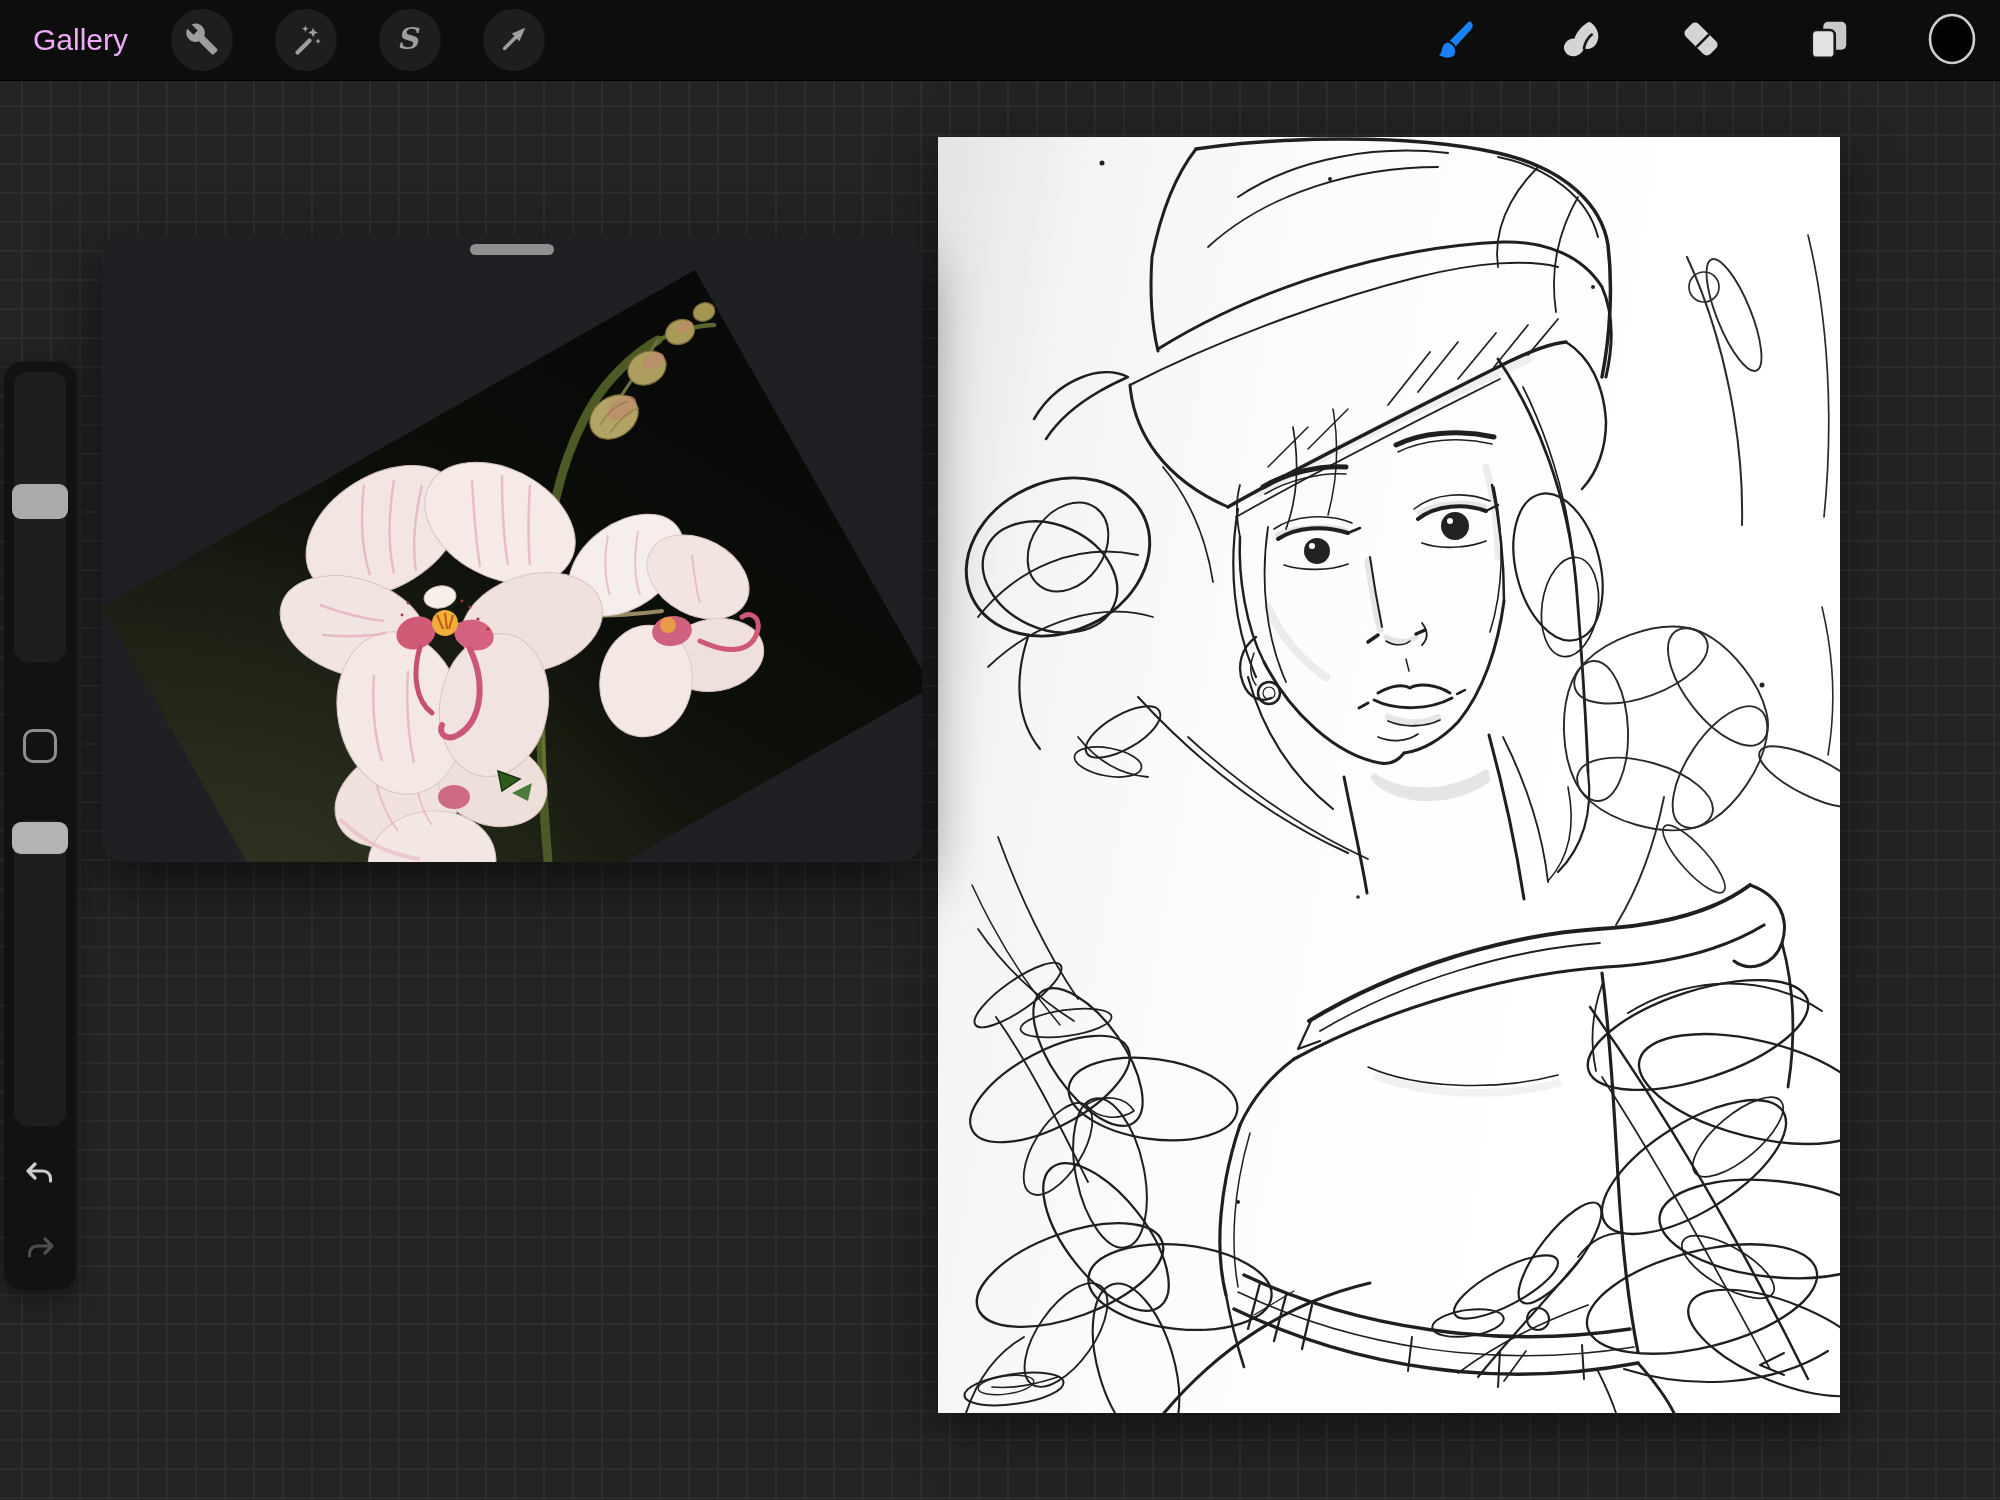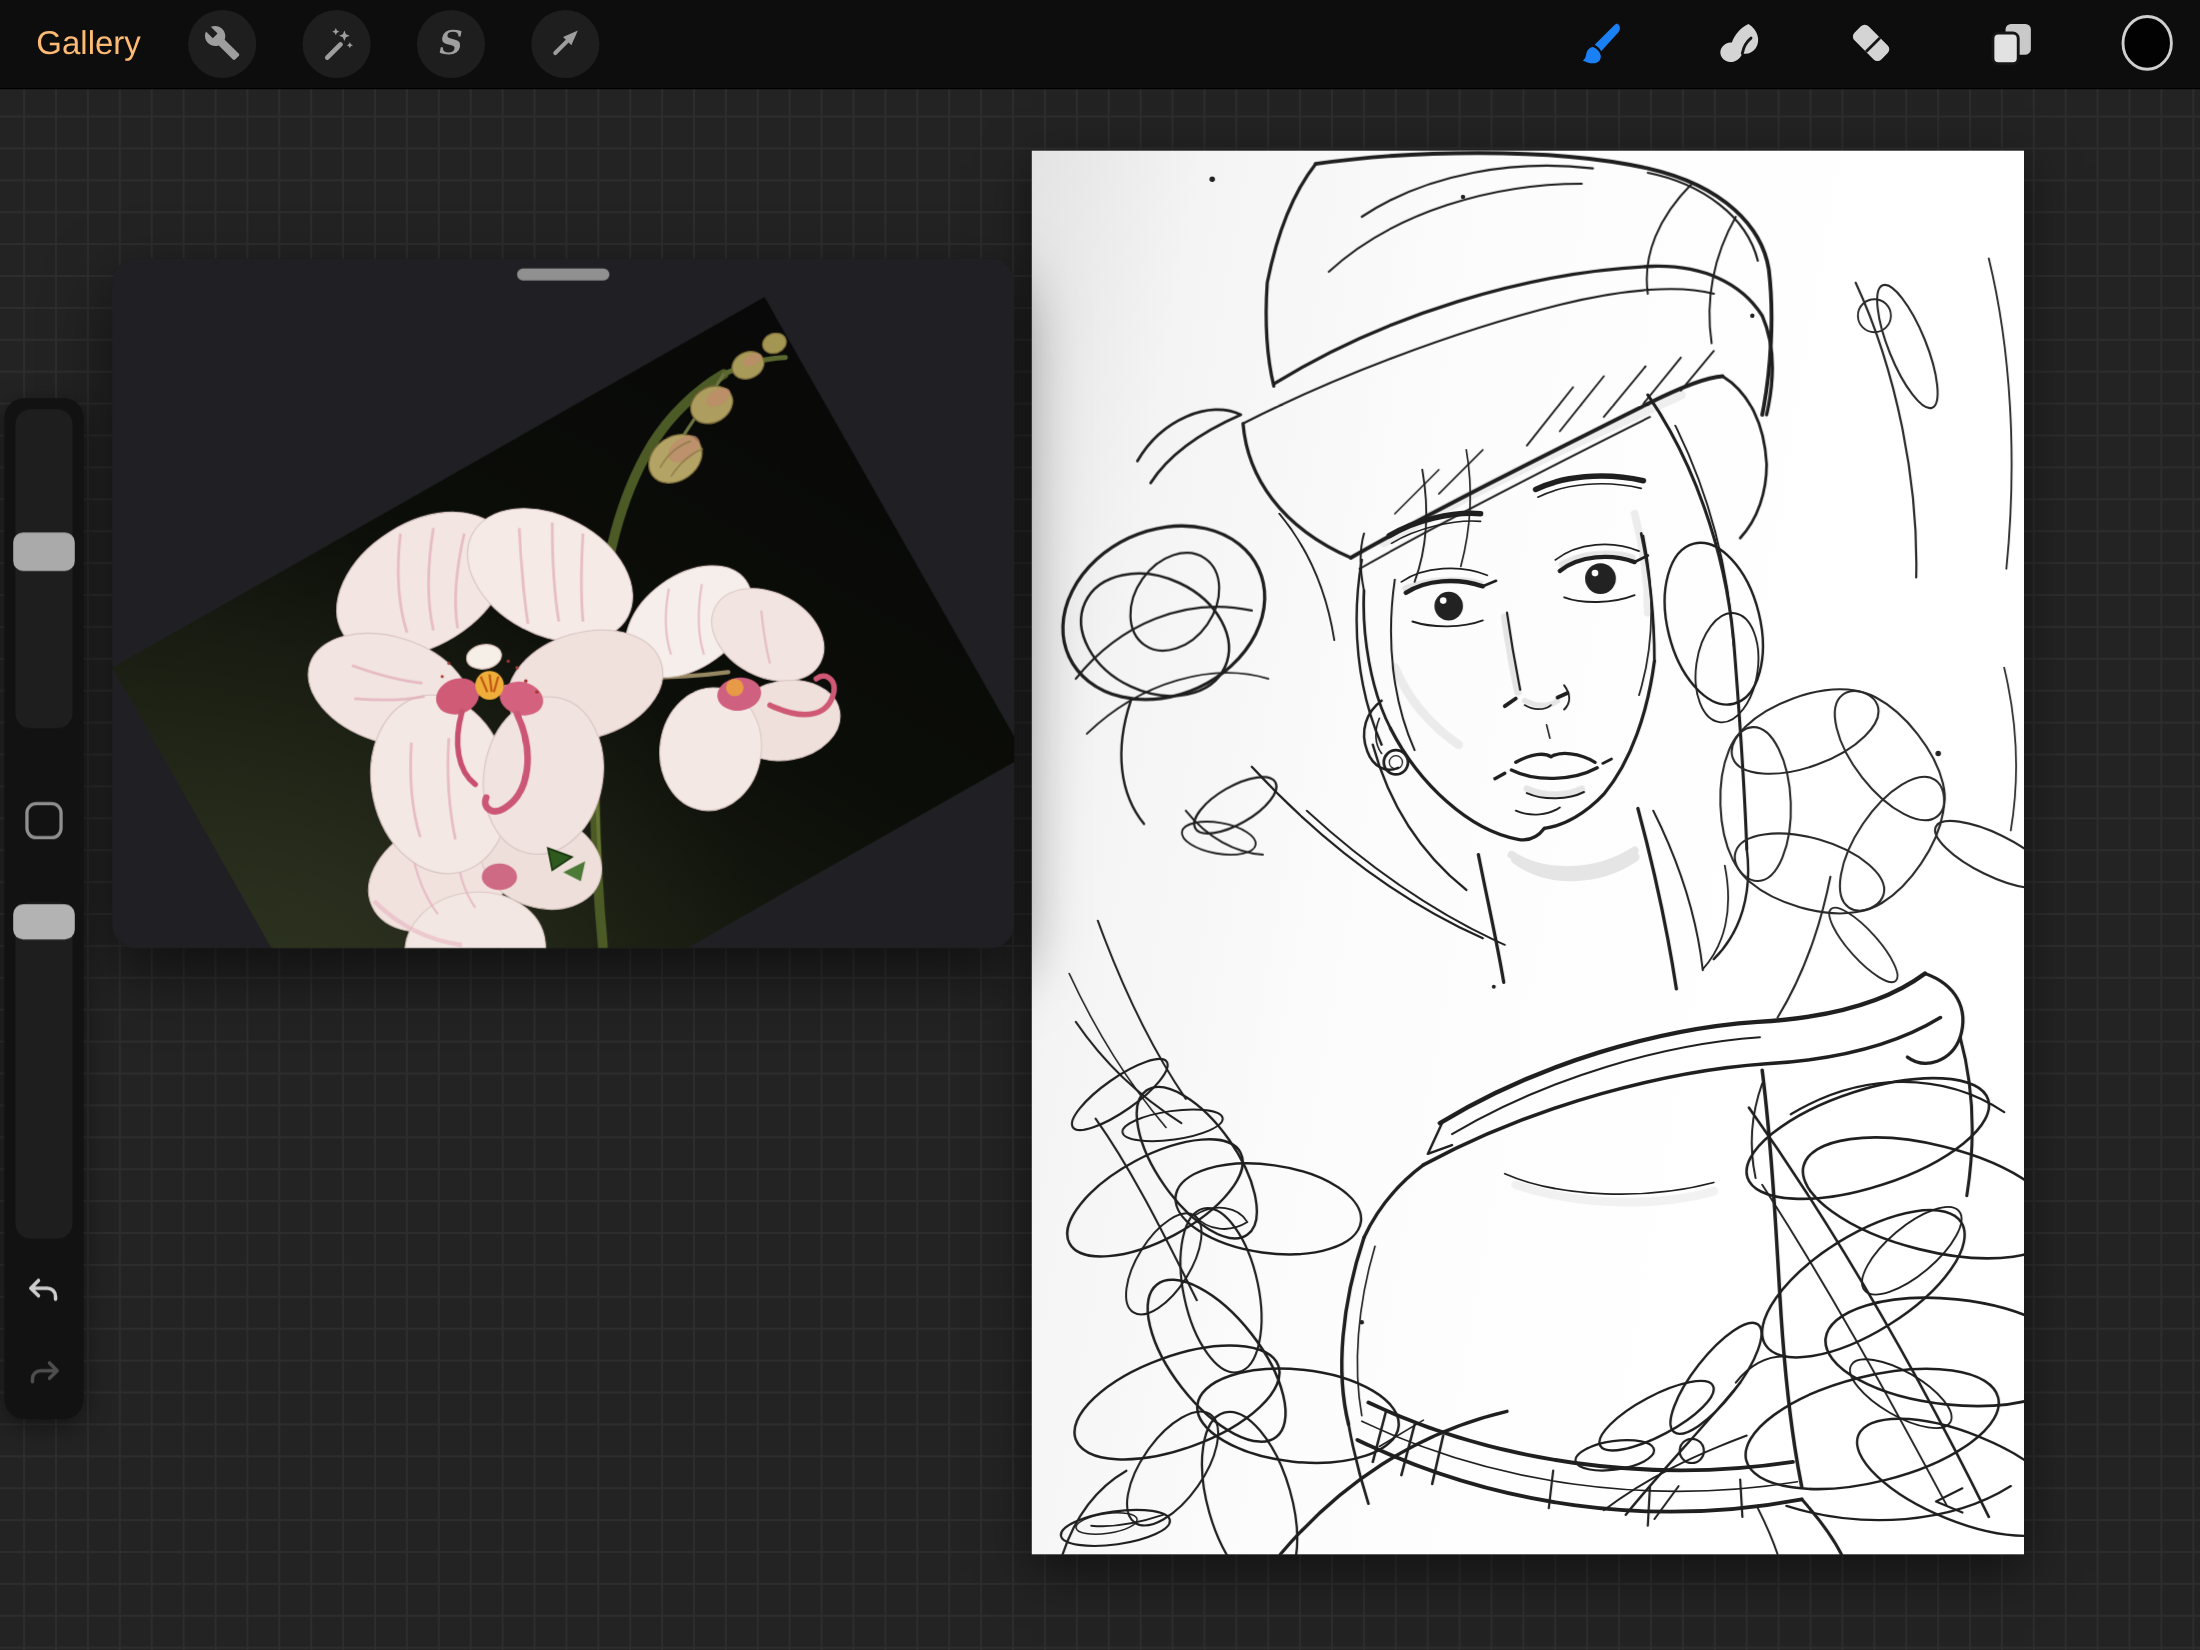--- a/index.html
+++ b/index.html
@@ -8,21 +8,21 @@
     background:#232323;font-family:"Liberation Sans",sans-serif;
     -webkit-font-smoothing:antialiased;
   }
   
   .topbar{
     position:absolute;left:0;top:0;width:2000px;height:80px;
     background:#0d0d0d;z-index:50;border-bottom:1px solid #000;
   }
   .gallery-btn{
     position:absolute;left:33px;top:0;height:80px;line-height:80px;
-    color:#fdba74;font-size:30px;background:none;border:none;padding:0;
+    color:#f0abfc;font-size:30px;background:none;border:none;padding:0;
     font-family:"Liberation Sans",sans-serif;cursor:default;
   }
   .tool-circle{
     position:absolute;top:9px;width:62px;height:62px;border-radius:50%;
     background:#1e1e1e;border:none;padding:0;display:flex;
     align-items:center;justify-content:center;
   }
   .flat-tool{
     position:absolute;top:14px;width:52px;height:52px;background:none;border:none;
     padding:0;display:flex;align-items:center;justify-content:center;

